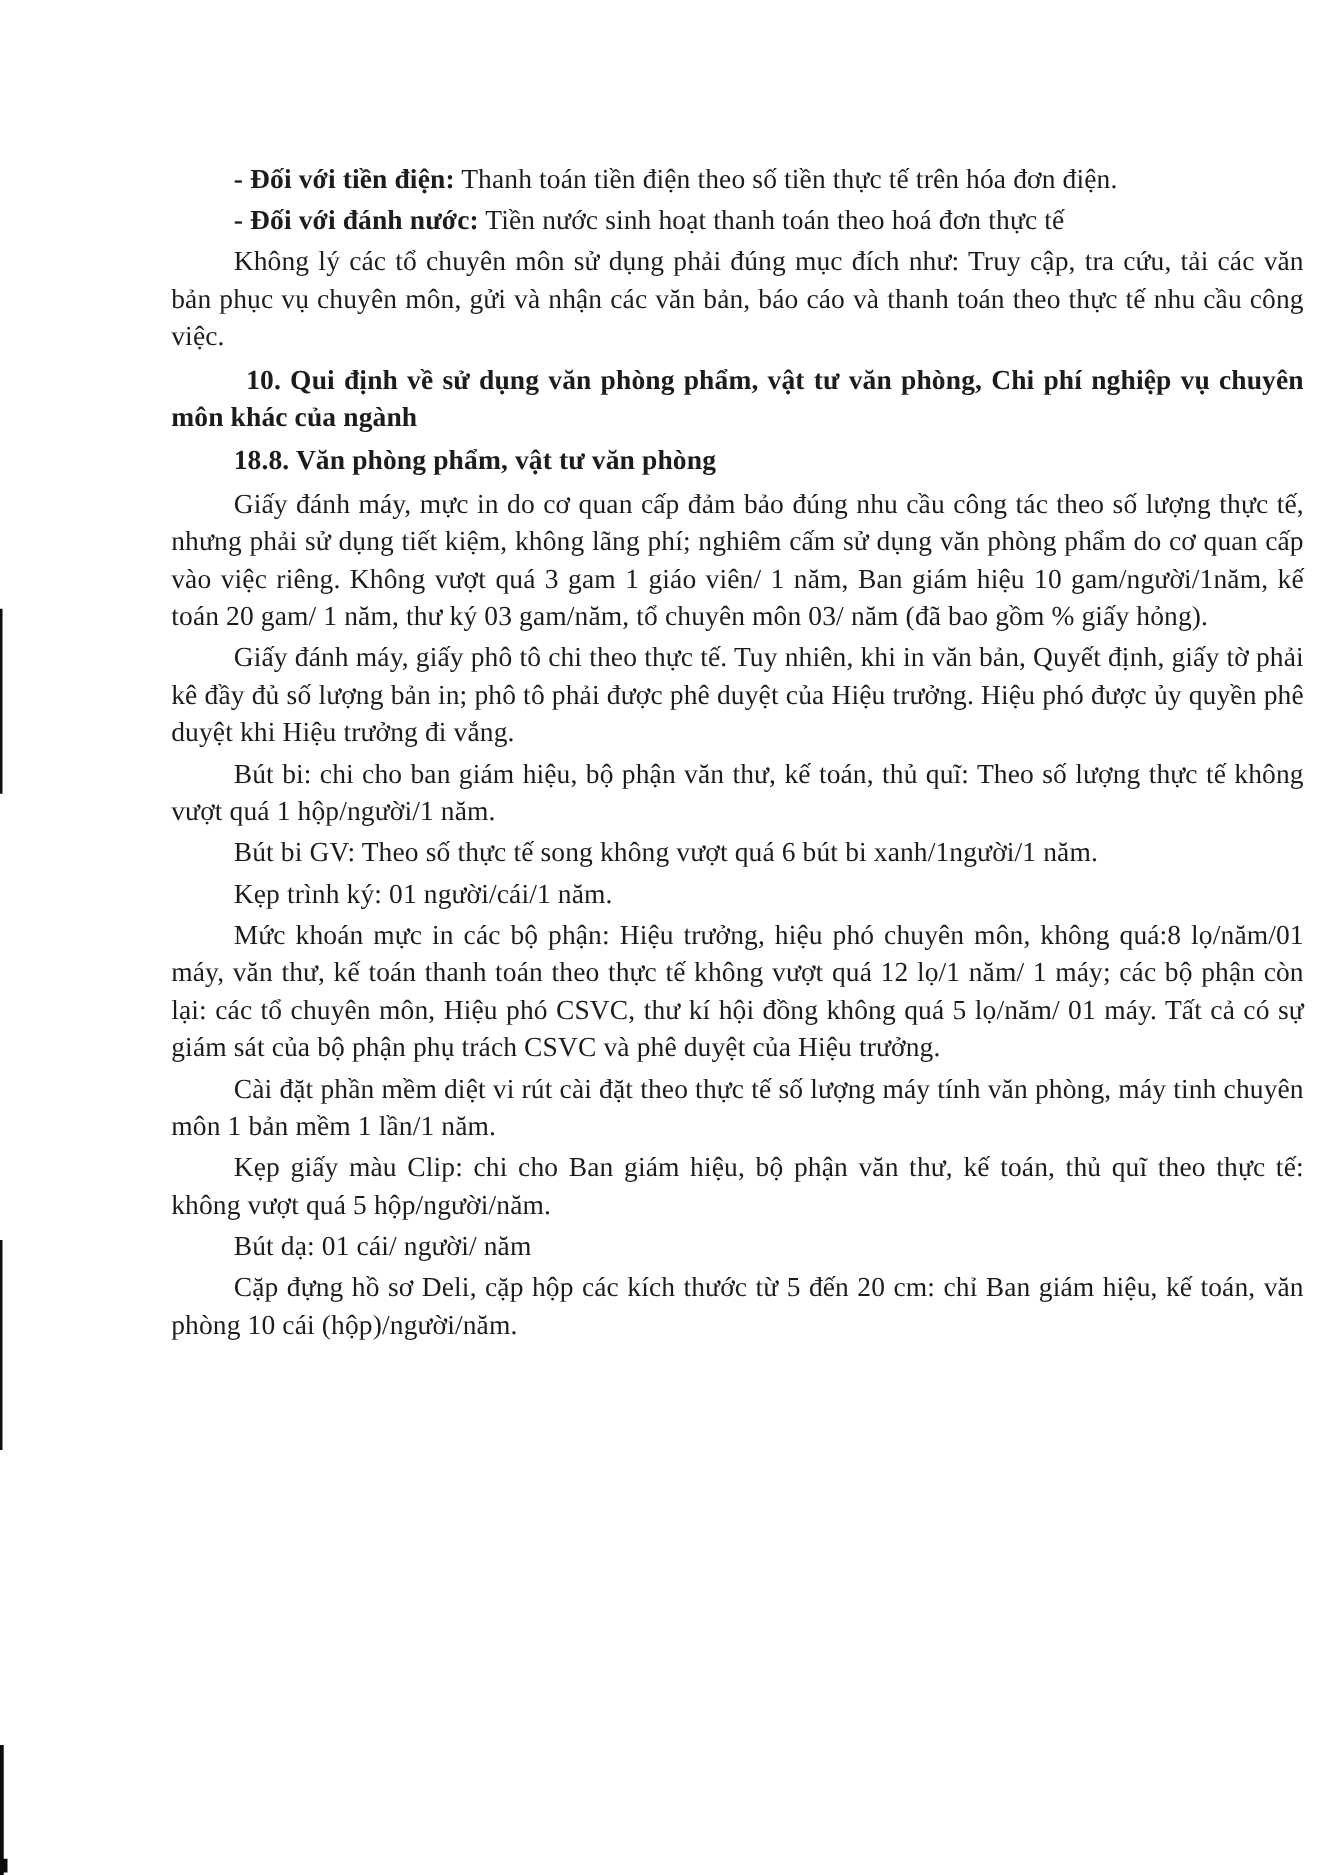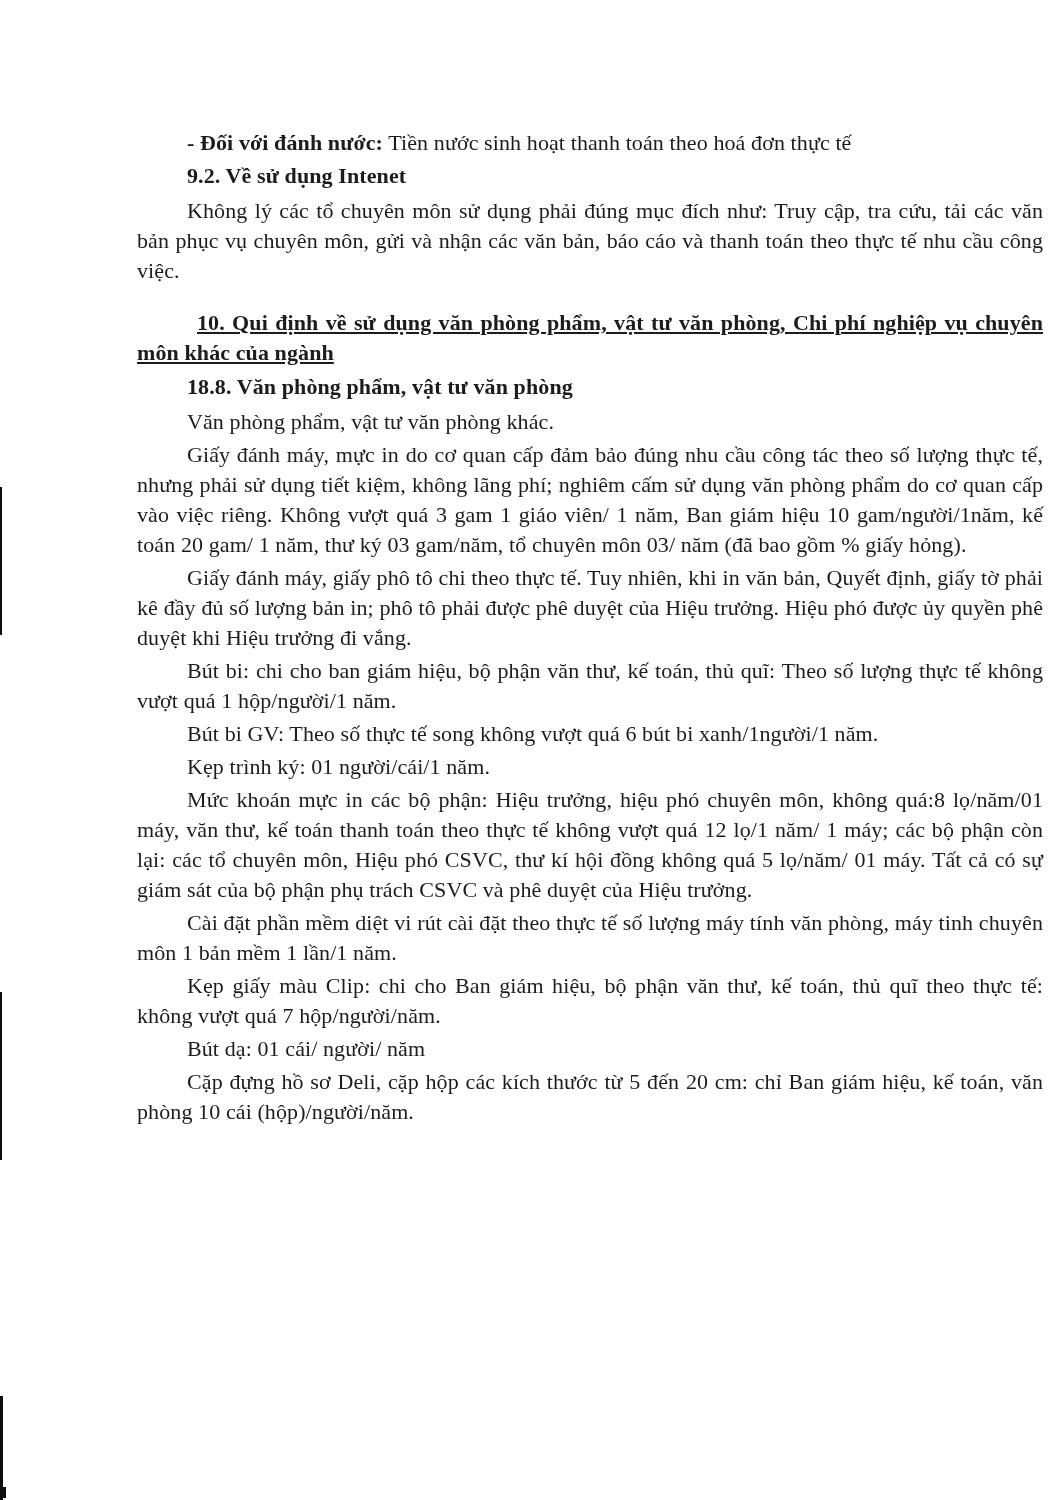--- a/index.html
+++ b/index.html
@@ -29,22 +29,21 @@
   .blk {
     margin: 0 0 3px 0;
     text-indent: 50px;
   }
   .h {
     font-weight: bold;
     margin: 3px 0 5px 0;
   }
   .h10 {
     text-indent: 60px;
-    margin: 22px 0 4px 0;
-    text-decoration: underline;
+    margin: 5px 0 4px 0;
   }
   .lead {
     font-weight: bold;
   }
   
   .scan-strip {
     position: absolute;
     left: 0;
     background: #0d0d0d;
   }
@@ -53,49 +52,48 @@
   #strip-3 { top: 1396px; width: 3px; height: 104px; }
   #strip-4 { top: 1487px; width: 6px; height: 11px; }
 </style>
 </head>
 <body>
 
 <div id="page">
 
   <div id="text-block">
 
+    <p class="blk"><span class="lead">- Đối với tiền điện:</span><span> Thanh toán tiền điện theo số tiền thực tế trên hóa đơn điện.</span></p>
 
     <p class="blk"><span class="lead">- Đối với đánh nước:</span><span> Tiền nước sinh hoạt thanh toán theo hoá đơn thực tế</span></p>
 
-    <p class="blk h">9.2. Về sử dụng Intenet</p>
 
     <p class="blk">Không lý các tổ chuyên môn sử dụng phải đúng mục đích như: Truy cập, tra cứu, tải các văn bản phục vụ chuyên môn, gửi và nhận các văn bản, báo cáo và thanh toán theo thực tế nhu cầu công việc.</p>
 
     <p class="blk h h10">10. Qui định về sử dụng văn phòng phẩm, vật tư văn phòng, Chi phí nghiệp vụ chuyên môn khác của ngành</p>
 
     <p class="blk h">18.8. Văn phòng phẩm, vật tư văn phòng</p>
 
-    <p class="blk">Văn phòng phẩm, vật tư văn phòng khác.</p>
 
     <p class="blk">Giấy đánh máy, mực in do cơ quan cấp đảm bảo đúng nhu cầu công tác theo số lượng thực tế, nhưng phải sử dụng tiết kiệm, không lãng phí; nghiêm cấm sử dụng văn phòng phẩm do cơ quan cấp vào việc riêng. Không vượt quá 3 gam 1 giáo viên/ 1 năm, Ban giám hiệu 10 gam/người/1năm, kế toán 20 gam/ 1 năm, thư ký 03 gam/năm, tổ chuyên môn 03/ năm (đã bao gồm % giấy hỏng).</p>
 
     <p class="blk">Giấy đánh máy, giấy phô tô chi theo thực tế. Tuy nhiên, khi in văn bản, Quyết định, giấy tờ phải kê đầy đủ số lượng bản in; phô tô phải được phê duyệt của Hiệu trưởng. Hiệu phó được ủy quyền phê duyệt khi Hiệu trưởng đi vắng.</p>
 
     <p class="blk">Bút bi: chi cho ban giám hiệu, bộ phận văn thư, kế toán, thủ quĩ: Theo số lượng thực tế không vượt quá 1 hộp/người/1 năm.</p>
 
     <p class="blk">Bút bi GV: Theo số thực tế song không vượt quá 6 bút bi xanh/1người/1 năm.</p>
 
 
     <p class="blk">Kẹp trình ký: 01 người/cái/1 năm.</p>
 
     <p class="blk">Mức khoán mực in các bộ phận: Hiệu trưởng, hiệu phó chuyên môn, không quá:8 lọ/năm/01 máy, văn thư, kế toán thanh toán theo thực tế không vượt quá 12 lọ/1 năm/ 1 máy; các bộ phận còn lại: các tổ chuyên môn, Hiệu phó CSVC, thư kí hội đồng không quá 5 lọ/năm/ 01 máy. Tất cả có sự giám sát của bộ phận phụ trách CSVC và phê duyệt của Hiệu trưởng.</p>
 
     <p class="blk">Cài đặt phần mềm diệt vi rút cài đặt theo thực tế số lượng máy tính văn phòng, máy tinh chuyên môn 1 bản mềm 1 lần/1 năm.</p>
 
-    <p class="blk">Kẹp giấy màu Clip: chi cho Ban giám hiệu, bộ phận văn thư, kế toán, thủ quĩ theo thực tế: không vượt quá 7 hộp/người/năm.</p>
+    <p class="blk">Kẹp giấy màu Clip: chi cho Ban giám hiệu, bộ phận văn thư, kế toán, thủ quĩ theo thực tế: không vượt quá 5 hộp/người/năm.</p>
 
     <p class="blk">Bút dạ: 01 cái/ người/ năm</p>
 
 
 
     <p class="blk">Cặp đựng hồ sơ Deli, cặp hộp các kích thước từ 5 đến 20 cm: chỉ Ban giám hiệu, kế toán, văn phòng 10 cái (hộp)/người/năm.</p>
 
   </div>
 
   <div id="strip-1" class="scan-strip"></div>

